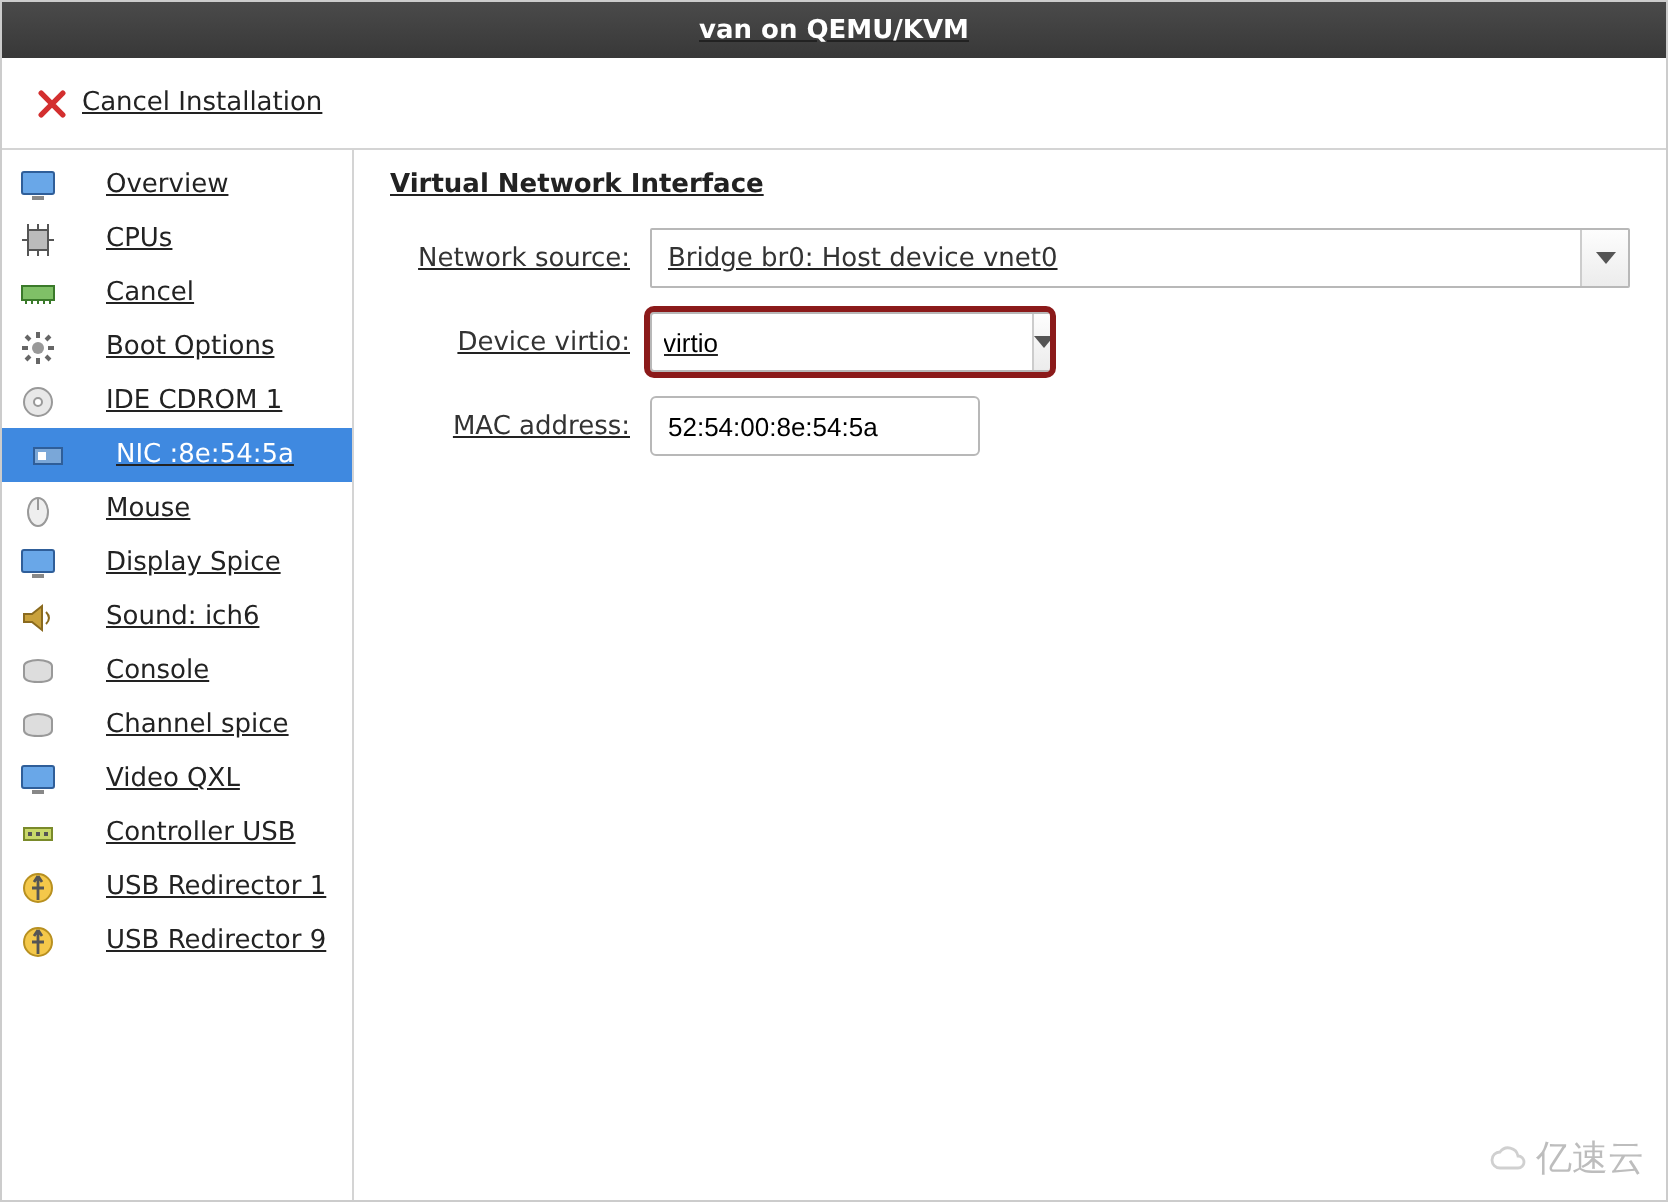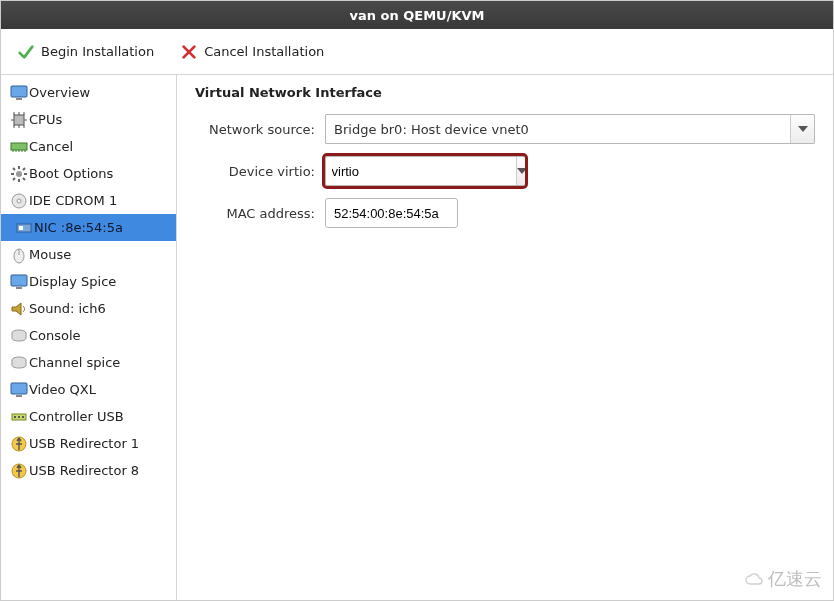--- a/index.html
+++ b/index.html
@@ -1,71 +1,63 @@
 <!DOCTYPE html>
 <html><head>
 <meta charset="utf-8">
 <style>
 * { box-sizing: border-box; margin: 0; padding: 0; }
 body { font-family: "DejaVu Sans", "Liberation Sans", sans-serif; font-size: 13px; color: #222; background: #fff; width: 834px; height: 601px; overflow: hidden; position: relative; }
 
-.window { width: 834px; height: 601px; background: #f7f7f7; display: flex; flex-direction: column; border: 1px solid #ccc; }
+.window { width: 834px; height: 601px; background: #f7f7f7; display: flex; flex-direction: column; border: 1px solid #ccc; text-decoration: underline; }
 
 .titlebar { height: 28px; background: linear-gradient(#4a4a4a, #383838); color: #fff; display: flex; align-items: center; justify-content: center; font-weight: bold; font-size: 13px; }
 
 .toolbar { height: 46px; background: #fff; border-bottom: 1px solid #d4d4d4; display: flex; align-items: center; padding: 0 10px; gap: 14px; }
 .tool-btn { display: flex; align-items: center; gap: 6px; cursor: pointer; padding: 4px 6px; }
 .tool-icon { width: 18px; height: 18px; display: inline-block; }
 
 .content { flex: 1; display: flex; background: #fff; }
 
 .sidebar { width: 195px; border-right: 1px solid #d4d4d4; overflow-y: auto; padding-top: 4px; }
-.side-item { display: flex; align-items: center; gap: 0; padding: 4px 8px; cursor: pointer; height: 27px; }
-.side-item.selected { background: #3f89e0; color: #0f172a; padding-left: 13px; }
+.side-item { display: flex; align-items: center; gap: 24px; padding: 4px 8px; cursor: pointer; height: 27px; }
+.side-item.selected { background: #3f89e0; color: #ffffff; padding-left: 13px; }
 .side-icon { width: 20px; height: 20px; flex-shrink: 0; }
 
 .panel { flex: 1; padding: 10px 18px; }
 .panel-title { font-weight: bold; margin-bottom: 14px; font-size: 13px; }
 .form-row { display: flex; align-items: center; margin-bottom: 12px; }
 .form-label { width: 120px; text-align: right; margin-right: 10px; color: #333; }
 .form-field { flex: 1; }
 
 .combo { display: flex; border: 1px solid #b8b8b8; border-radius: 1px; background: #fff; height: 30px; align-items: center; }
 .combo input { flex: 1; border: none; outline: none; padding: 0 8px; font-size: 13px; background: transparent; }
 .combo .combo-text { flex: 1; padding: 0 8px; color: #333; }
 .combo .arrow { width: 24px; height: 100%; display: flex; align-items: center; justify-content: center; border-left: 1px solid #ccc; cursor: pointer; background: linear-gradient(#fdfdfd,#ececec); }
 .combo.wide { width: 490px; }
 .combo.short { width: 200px; }
 .combo.framed { outline: 3px solid #8b1a1a; outline-offset: 0; border-radius: 2px; justify-content: center; }
 
-.text-input { border: 1px solid #b8b8b8; border-radius: 3px; height: 30px; padding: 0 8px; font-size: 13px; width: 133px; }
+.text-input { border: 1px solid #b8b8b8; border-radius: 3px; height: 30px; padding: 0 8px; font-size: 13px; width: 165px; }
 
 .watermark { position: absolute; right: 12px; bottom: 10px; opacity: 0.55; font-size: 18px; color: #888; display:flex; align-items:center; gap:4px; }
 
 
 svg { display: block; }
 </style>
 </head>
 <body>
 
 <div class="window">
 
   <div class="titlebar">
     <span>van on QEMU/KVM</span>
   </div>
 
   <div class="toolbar">
-    <div class="tool-btn">
-      <span class="tool-icon">
-        <svg viewBox="0 0 20 20">
-            <path d="M3 11 L8 16 L17 4" fill="none" stroke="#4caf50" stroke-width="3" stroke-linecap="round" stroke-linejoin="round"></path>
-          </svg>
-      </span>
-      <span>Begin Installation</span>
-    </div>
     <div class="tool-btn">
       <span class="tool-icon">
         <svg viewBox="0 0 20 20">
             <path d="M4 4 L16 16 M16 4 L4 16" stroke="#d32f2f" stroke-width="3" stroke-linecap="round"></path>
           </svg>
       </span>
       <span>Cancel Installation</span>
     </div>
   </div>
 
@@ -200,21 +192,21 @@
           </span>
           <span>USB Redirector 1</span>
         </div>
         <div class="side-item">
           <span class="side-icon">
             <svg viewBox="0 0 20 20">
               <circle cx="10" cy="10" r="7" fill="#f4c84a" stroke="#b89020"></circle>
               <path d="M10 4v12M10 4l-2 3M10 4l2 3M7 10h6" stroke="#555" stroke-width="1.4" fill="none"></path>
             </svg>
           </span>
-          <span>USB Redirector 8</span>
+          <span>USB Redirector 9</span>
         </div>
       </div>
 
     <div class="panel">
       <div class="panel-title">Virtual Network Interface</div>
 
       <div class="form-row">
         <div class="form-label">Network source:</div>
         <div class="form-field">
           <div class="combo wide">

